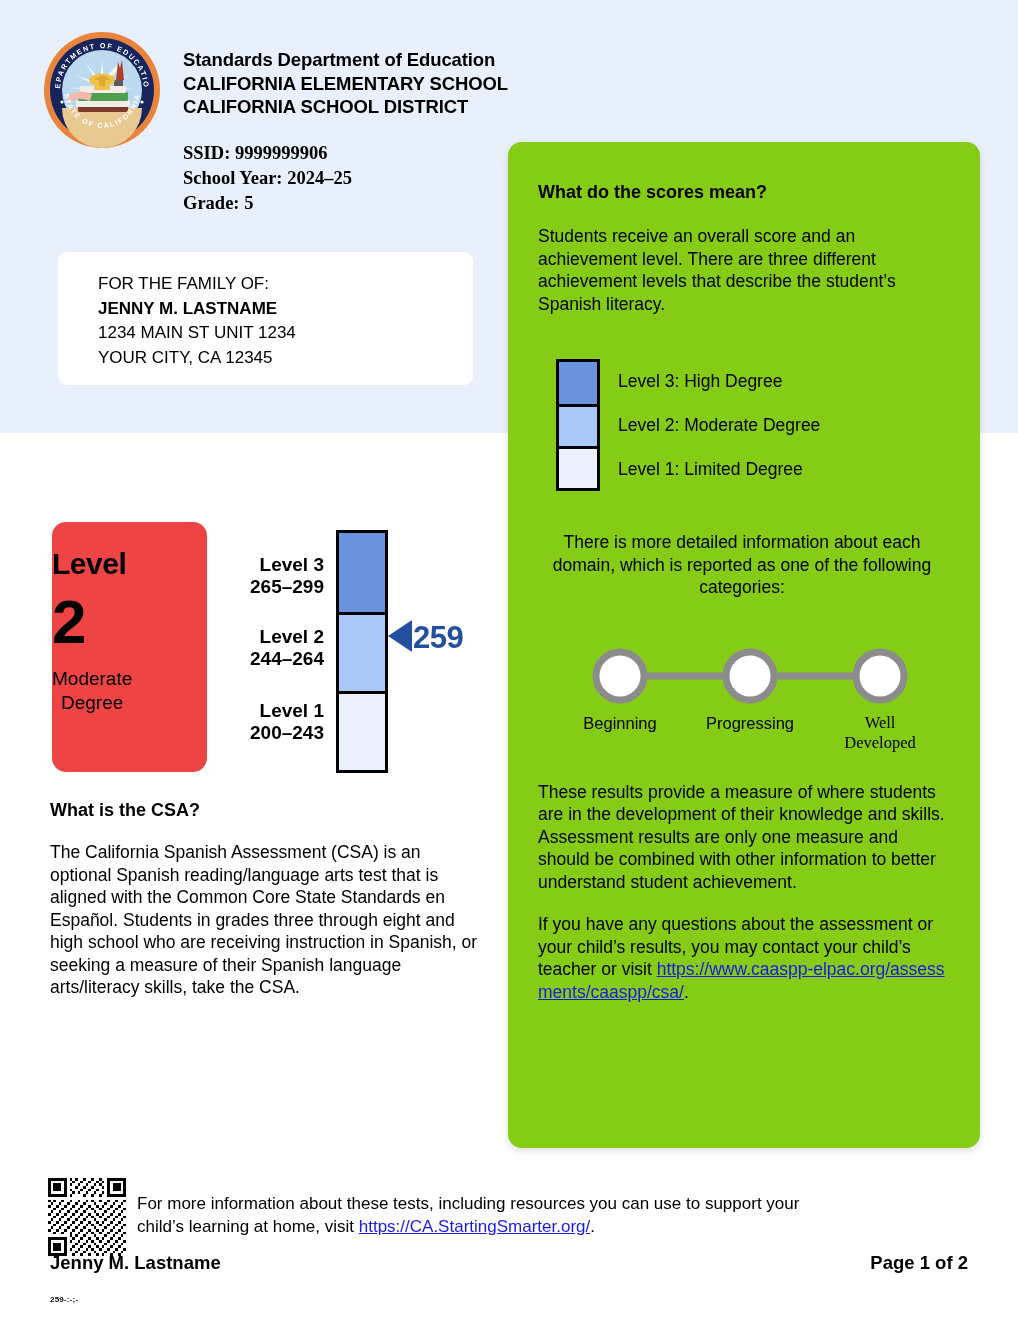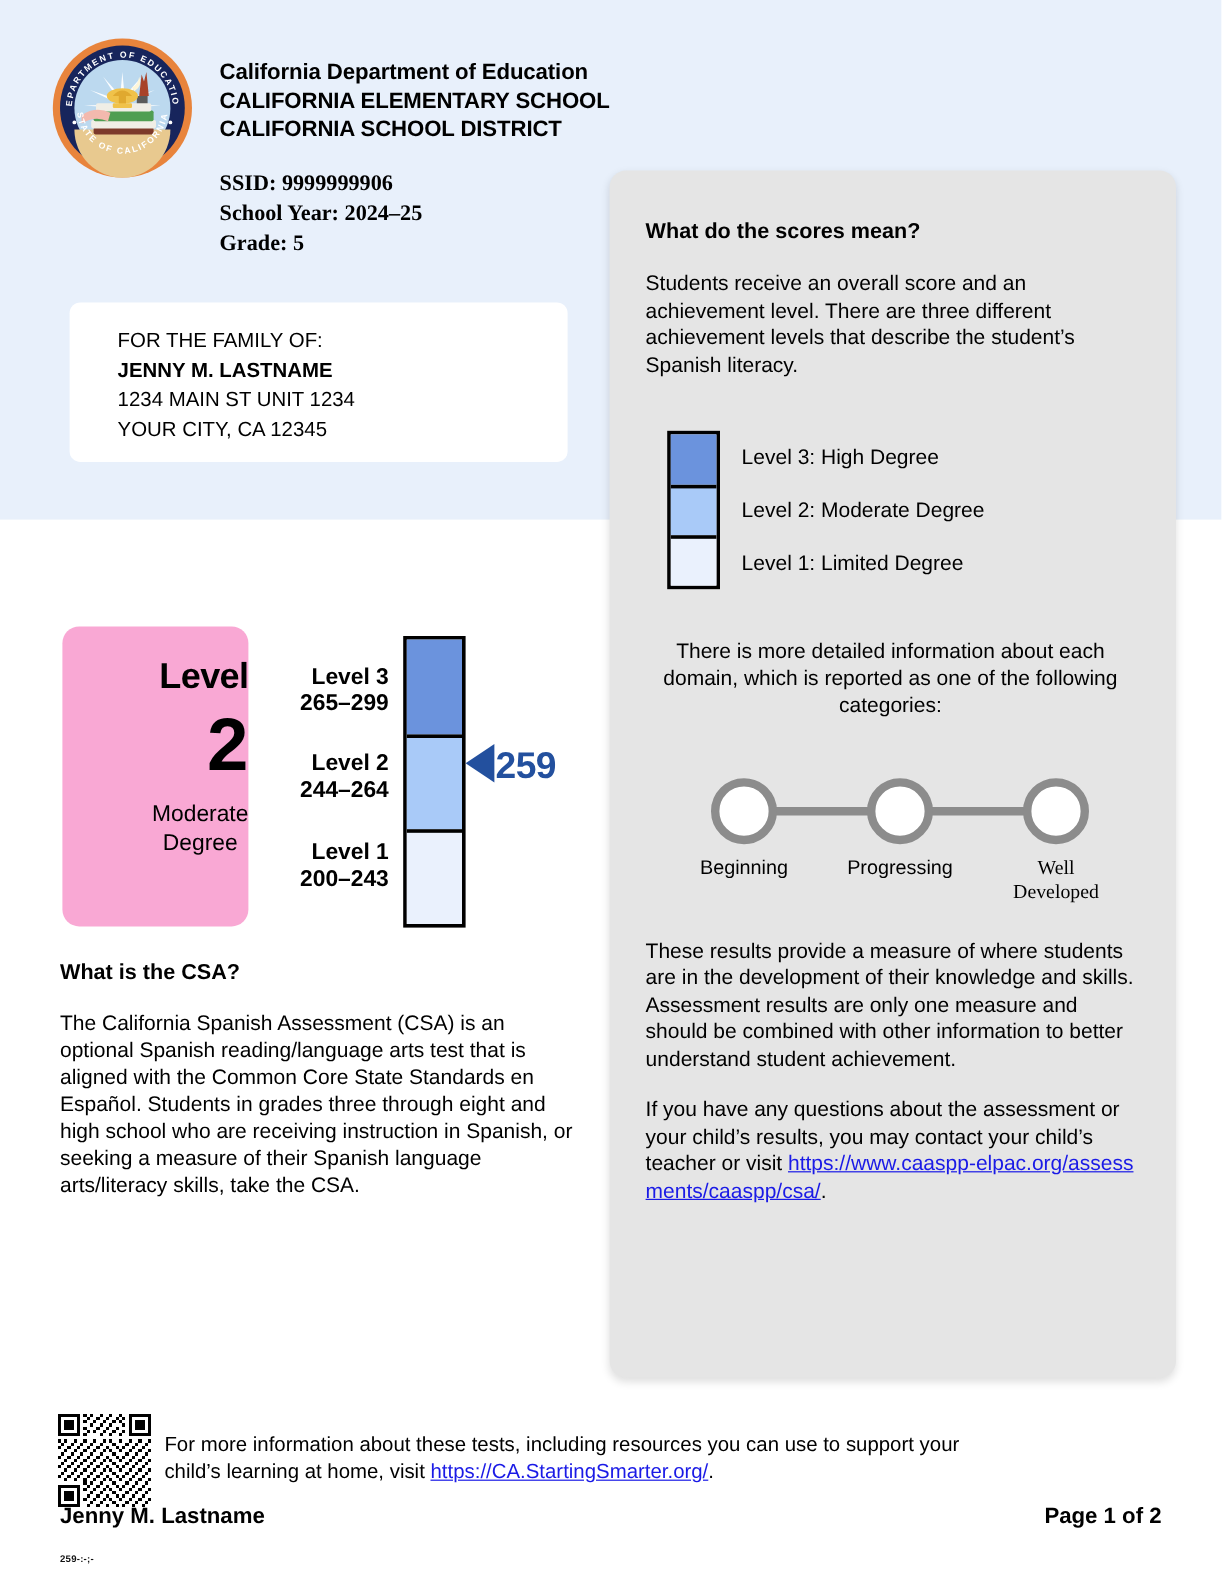--- a/index.html
+++ b/index.html
@@ -34,21 +34,21 @@
     position: absolute; left: 58px; top: 252px; width: 415px; height: 133px;
     background: #ffffff; border-radius: 9px;
   }
   #addr-inner { padding: 20px 0 0 40px; }
   .addr-line { font-size: 17px; line-height: 24.5px; }
   .addr-line.b { font-weight: bold; }
 
   
   #rcard {
     position: absolute; left: 508px; top: 142px; width: 472px; height: 1006px;
-    background: #e5e5e5; border-radius: 14px;
+    background: #84cc16; border-radius: 14px;
     box-shadow: 0 3px 7px rgba(0,0,0,0.13);
   }
   #rcard-inner { padding: 40px 34px 0 30px; }
 
   .h2 { font-size: 18px; font-weight: bold; margin-bottom: 22px; }
   .para { font-size: 17.5px; line-height: 22.5px; }
   .para + .para { margin-top: 20px; }
 
   
   #legend { position: relative; margin-top: 44px; height: 132px; }
@@ -71,22 +71,22 @@
 
   
   #score-head {
     position: absolute; left: 50px; top: 462px;
     font-size: 21px; font-weight: bold;
   }
 
   
   #lvlcard {
     position: absolute; left: 52px; top: 522px; width: 155px; height: 250px;
-    background: #f9a8d4; border-radius: 14px;
-    display: flex; flex-direction: column; align-items: flex-end;
+    background: #ef4444; border-radius: 14px;
+    display: flex; flex-direction: column; align-items: flex-start;
   }
   #lvl-word { margin-top: 25px; font-size: 30px; font-weight: bold; letter-spacing:-0.5px; }
   #lvl-num { margin-top: 4px; font-size: 62px; font-weight: bold; line-height: 74px; }
   #lvl-desc { margin-top: 8px; font-size: 19px; text-align:center; line-height: 24px; }
 
   
   #barwrap { position: absolute; left: 232px; top: 530px; width: 260px; height: 250px; }
   #bar {
     position: absolute; left: 104px; top: 0; width: 52px; height: 243px;
     border: 3px solid #000; background: #fff;
@@ -171,21 +171,21 @@
         <text><textPath href="#arcBot" startOffset="50%" text-anchor="middle">STATE OF CALIFORNIA</textPath></text>
       </g>
       <g fill="#ffffff">
         <circle cx="20" cy="72" r="1.6"></circle>
           <circle cx="100" cy="72" r="1.6"></circle>
       </g>
     </svg>
   </div>
 
   <div id="hdr">
-    <div class="hdr-line">California Department of Education</div>
+    <div class="hdr-line">Standards Department of Education</div>
     <div class="hdr-line">CALIFORNIA ELEMENTARY SCHOOL</div>
     <div class="hdr-line">CALIFORNIA SCHOOL DISTRICT</div>
   </div>
 
   <div id="meta">
     <div class="meta-line">SSID: 9999999906</div>
     <div class="meta-line">School Year: 2024–25</div>
     <div class="meta-line">Grade: 5</div>
   </div>
 

